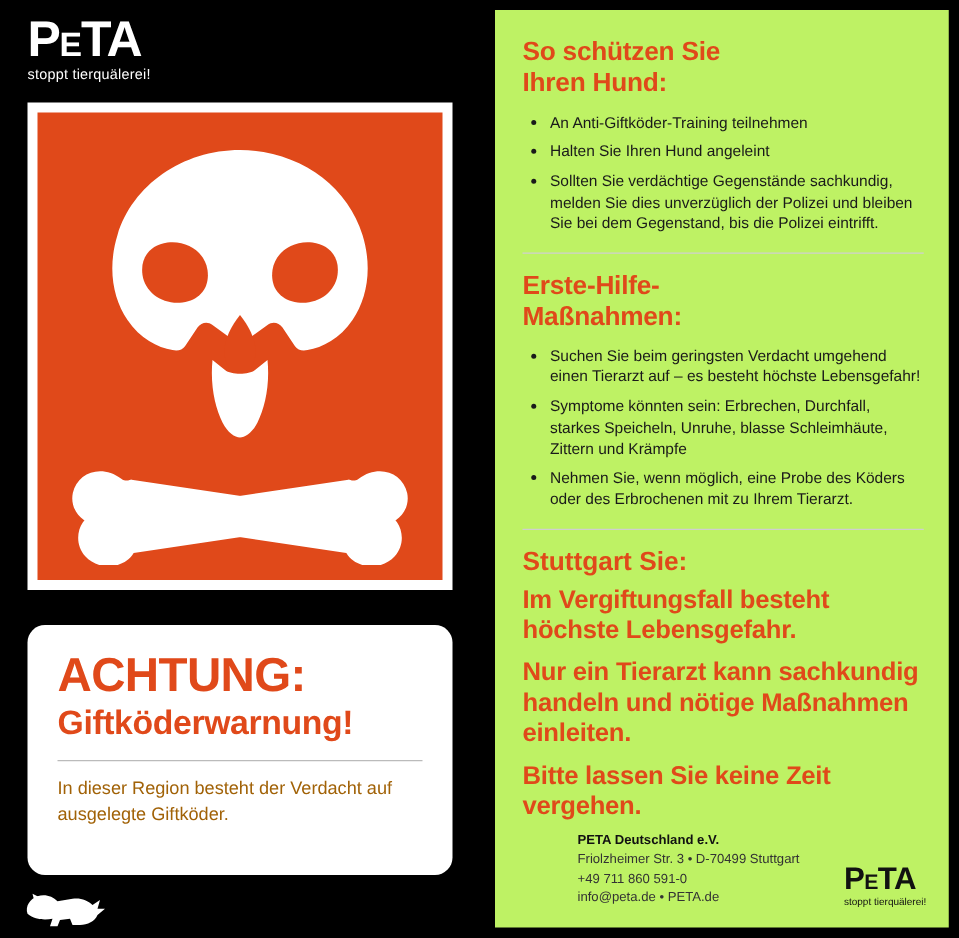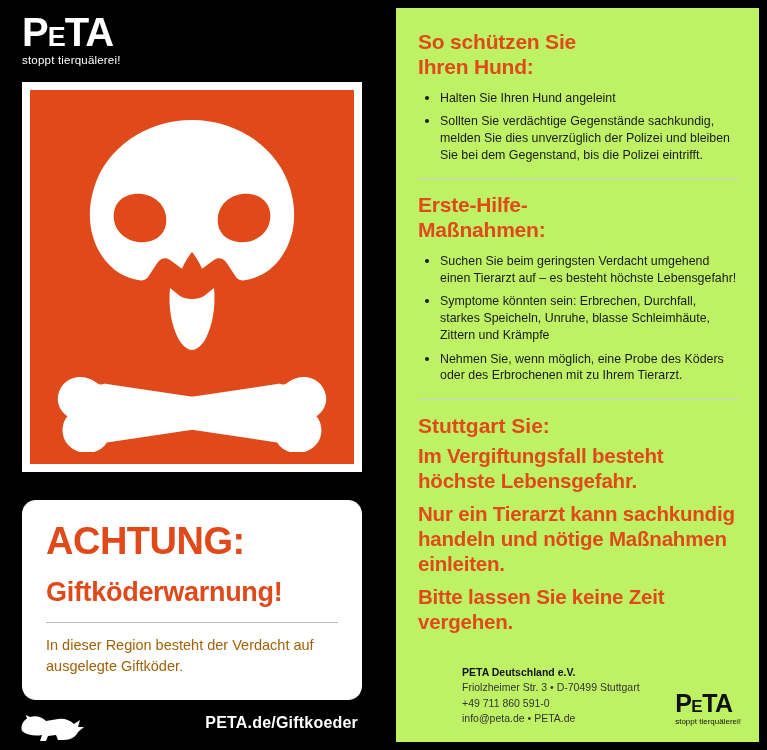--- a/index.html
+++ b/index.html
@@ -80,21 +80,21 @@
     font-weight: bold;
     font-size: 38px;
     line-height: 1.05;
     letter-spacing: -0.5px;
   }
   .warn-sub {
     color: #e0491a;
     font-weight: bold;
     font-size: 27px;
     line-height: 1.1;
-    margin-top: 16px;
+    margin-top: 2px;
     letter-spacing: -0.3px;
   }
   .warn-divider {
     border: none;
     border-top: 1px solid #bbb;
     margin: 14px 0 12px 0;
   }
   .warn-body {
     color: #a16207;
     font-size: 14.5px;
@@ -259,31 +259,31 @@
 
     <div class="bottom-strip">
       <svg class="dog-icon" width="70" height="40" viewBox="0 0 70 40">
         <g fill="#ffffff">
           <path d="M4 26 C2 20 6 14 12 12 C18 10 24 12 28 16 L40 14 C46 13 52 15 56 19
                    L62 15 L60 22 L66 22 L60 27 C58 32 52 35 46 35 L40 35 L38 30 L30 31 L28 36 L22 36 L24 30
                    C18 31 10 31 4 26 Z"></path>
           <path d="M8 10 L16 14 L10 18 Z"></path>
         </g>
       </svg>
-      <div class="peta-url">PETA.de/Giftkoeder</div>
     </div>
   </div>
 
   <div class="right-panel">
 
     <div class="h-orange">
       <span>So schützen Sie</span><br>
       <span>Ihren Hund:</span>
     </div>
     <ul class="bullets">
+      <li>An Anti-Giftköder-Training teilnehmen</li>
       <li>Halten Sie Ihren Hund angeleint</li>
       <li>Sollten Sie verdächtige Gegenstände sachkundig, melden Sie dies unverzüglich der Polizei und bleiben Sie bei dem Gegenstand, bis die Polizei eintrifft.</li>
     </ul>
 
     <hr class="rule">
 
     <div class="h-orange">
       <span>Erste-Hilfe-</span><br>
       <span>Maßnahmen:</span>
     </div>

